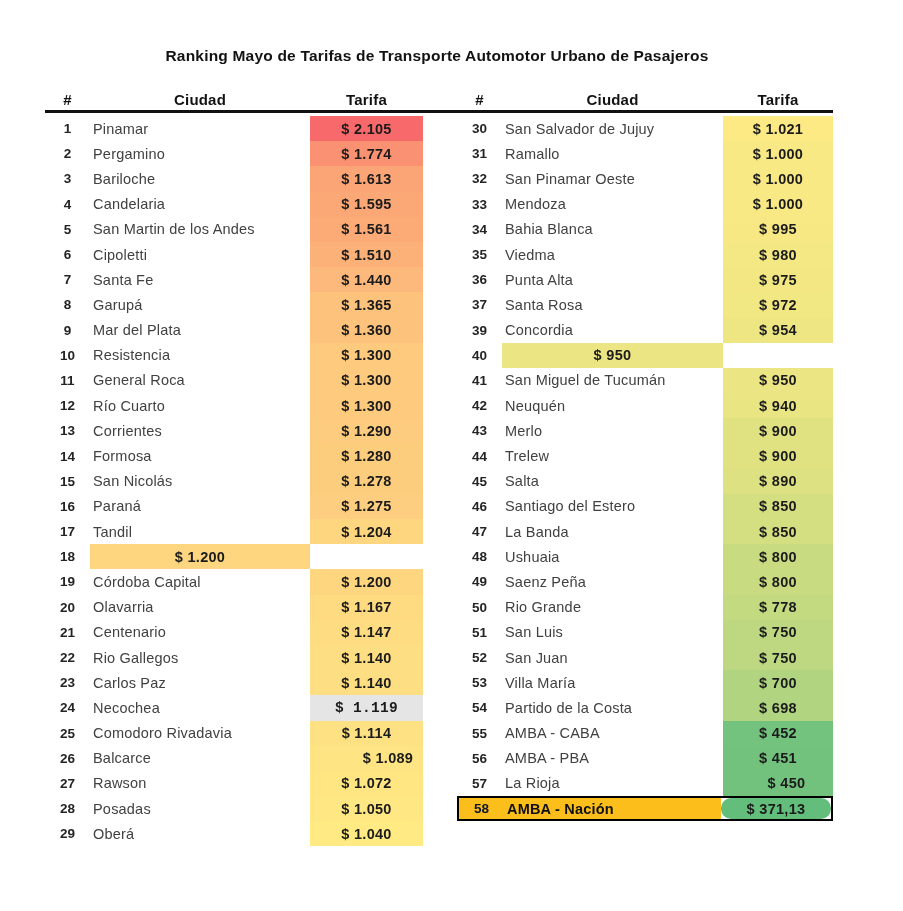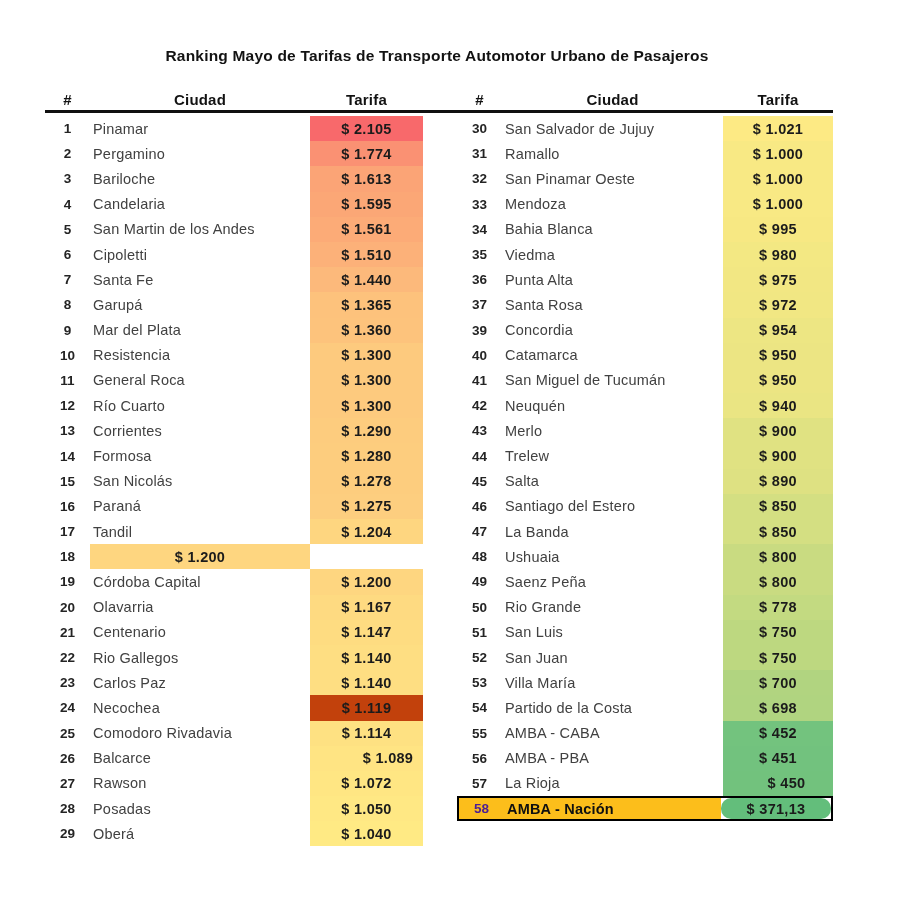--- a/index.html
+++ b/index.html
@@ -20,21 +20,21 @@
   .right .thead,.right .trow{grid-template-columns:45px 1fr 110px;}
   .thead .h{text-align:center;letter-spacing:.2px;}
   .tbody{margin-top:6px;}
   .trow{display:grid;height:25.2px;align-items:stretch;}
   .cell{display:flex;align-items:center;}
   .cell.rank{justify-content:center;font-weight:bold;font-size:13.5px;color:#242424;}
   .cell.city{font-size:14.5px;color:#414141;padding-left:3px;letter-spacing:.2px;}
   .cell.tariff{justify-content:center;font-weight:bold;font-size:14.5px;color:#1b1b1b;letter-spacing:.3px;}
   .trow.hl{border:2px solid #000;box-sizing:border-box;}
   .trow.hl .cell.city{font-weight:bold;color:#101010;}
-  .trow.hl .cell.rank{color:#4c1d95;}
+  .trow.hl .cell.rank{color:#0f172a;}
 </style>
 </head>
 <body>
 
 <div class="canvas">
 
   <div class="title">Ranking Mayo de Tarifas de Transporte Automotor Urbano de Pasajeros</div>
 
   <div class="header-rule"></div>
 
@@ -155,21 +155,21 @@
           <div class="cell tariff" style="background: rgb(254, 222, 130);">$ 1.140</div>
         </div>
         <div class="trow">
           <div class="cell rank">23</div>
           <div class="cell city">Carlos Paz</div>
           <div class="cell tariff" style="background: rgb(254, 222, 130);">$ 1.140</div>
         </div>
         <div class="trow">
           <div class="cell rank">24</div>
           <div class="cell city">Necochea</div>
-          <div class="cell tariff" style="background: #c2410c;">$ 1.119</div>
+          <div class="cell tariff" style="background: #e5e5e5; font-family: Liberation Mono, monospace;">$ 1.119</div>
         </div>
         <div class="trow">
           <div class="cell rank">25</div>
           <div class="cell city">Comodoro Rivadavia</div>
           <div class="cell tariff" style="background: rgb(254, 225, 130);">$ 1.114</div>
         </div>
         <div class="trow">
           <div class="cell rank">26</div>
           <div class="cell city">Balcarce</div>
           <div class="cell tariff" style="background: rgb(255, 228, 131); padding-left: 43px;">$ 1.089</div>
@@ -239,21 +239,20 @@
           <div class="cell city">Santa Rosa</div>
           <div class="cell tariff" style="background: rgb(241, 231, 131);">$ 972</div>
         </div>
         <div class="trow">
           <div class="cell rank">39</div>
           <div class="cell city">Concordia</div>
           <div class="cell tariff" style="background: rgb(237, 230, 131);">$ 954</div>
         </div>
         <div class="trow">
           <div class="cell rank">40</div>
-          <div class="cell city">Catamarca</div>
           <div class="cell tariff" style="background: rgb(236, 229, 131);">$ 950</div>
         </div>
         <div class="trow">
           <div class="cell rank">41</div>
           <div class="cell city">San Miguel de Tucumán</div>
           <div class="cell tariff" style="background: rgb(236, 229, 131);">$ 950</div>
         </div>
         <div class="trow">
           <div class="cell rank">42</div>
           <div class="cell city">Neuquén</div>

